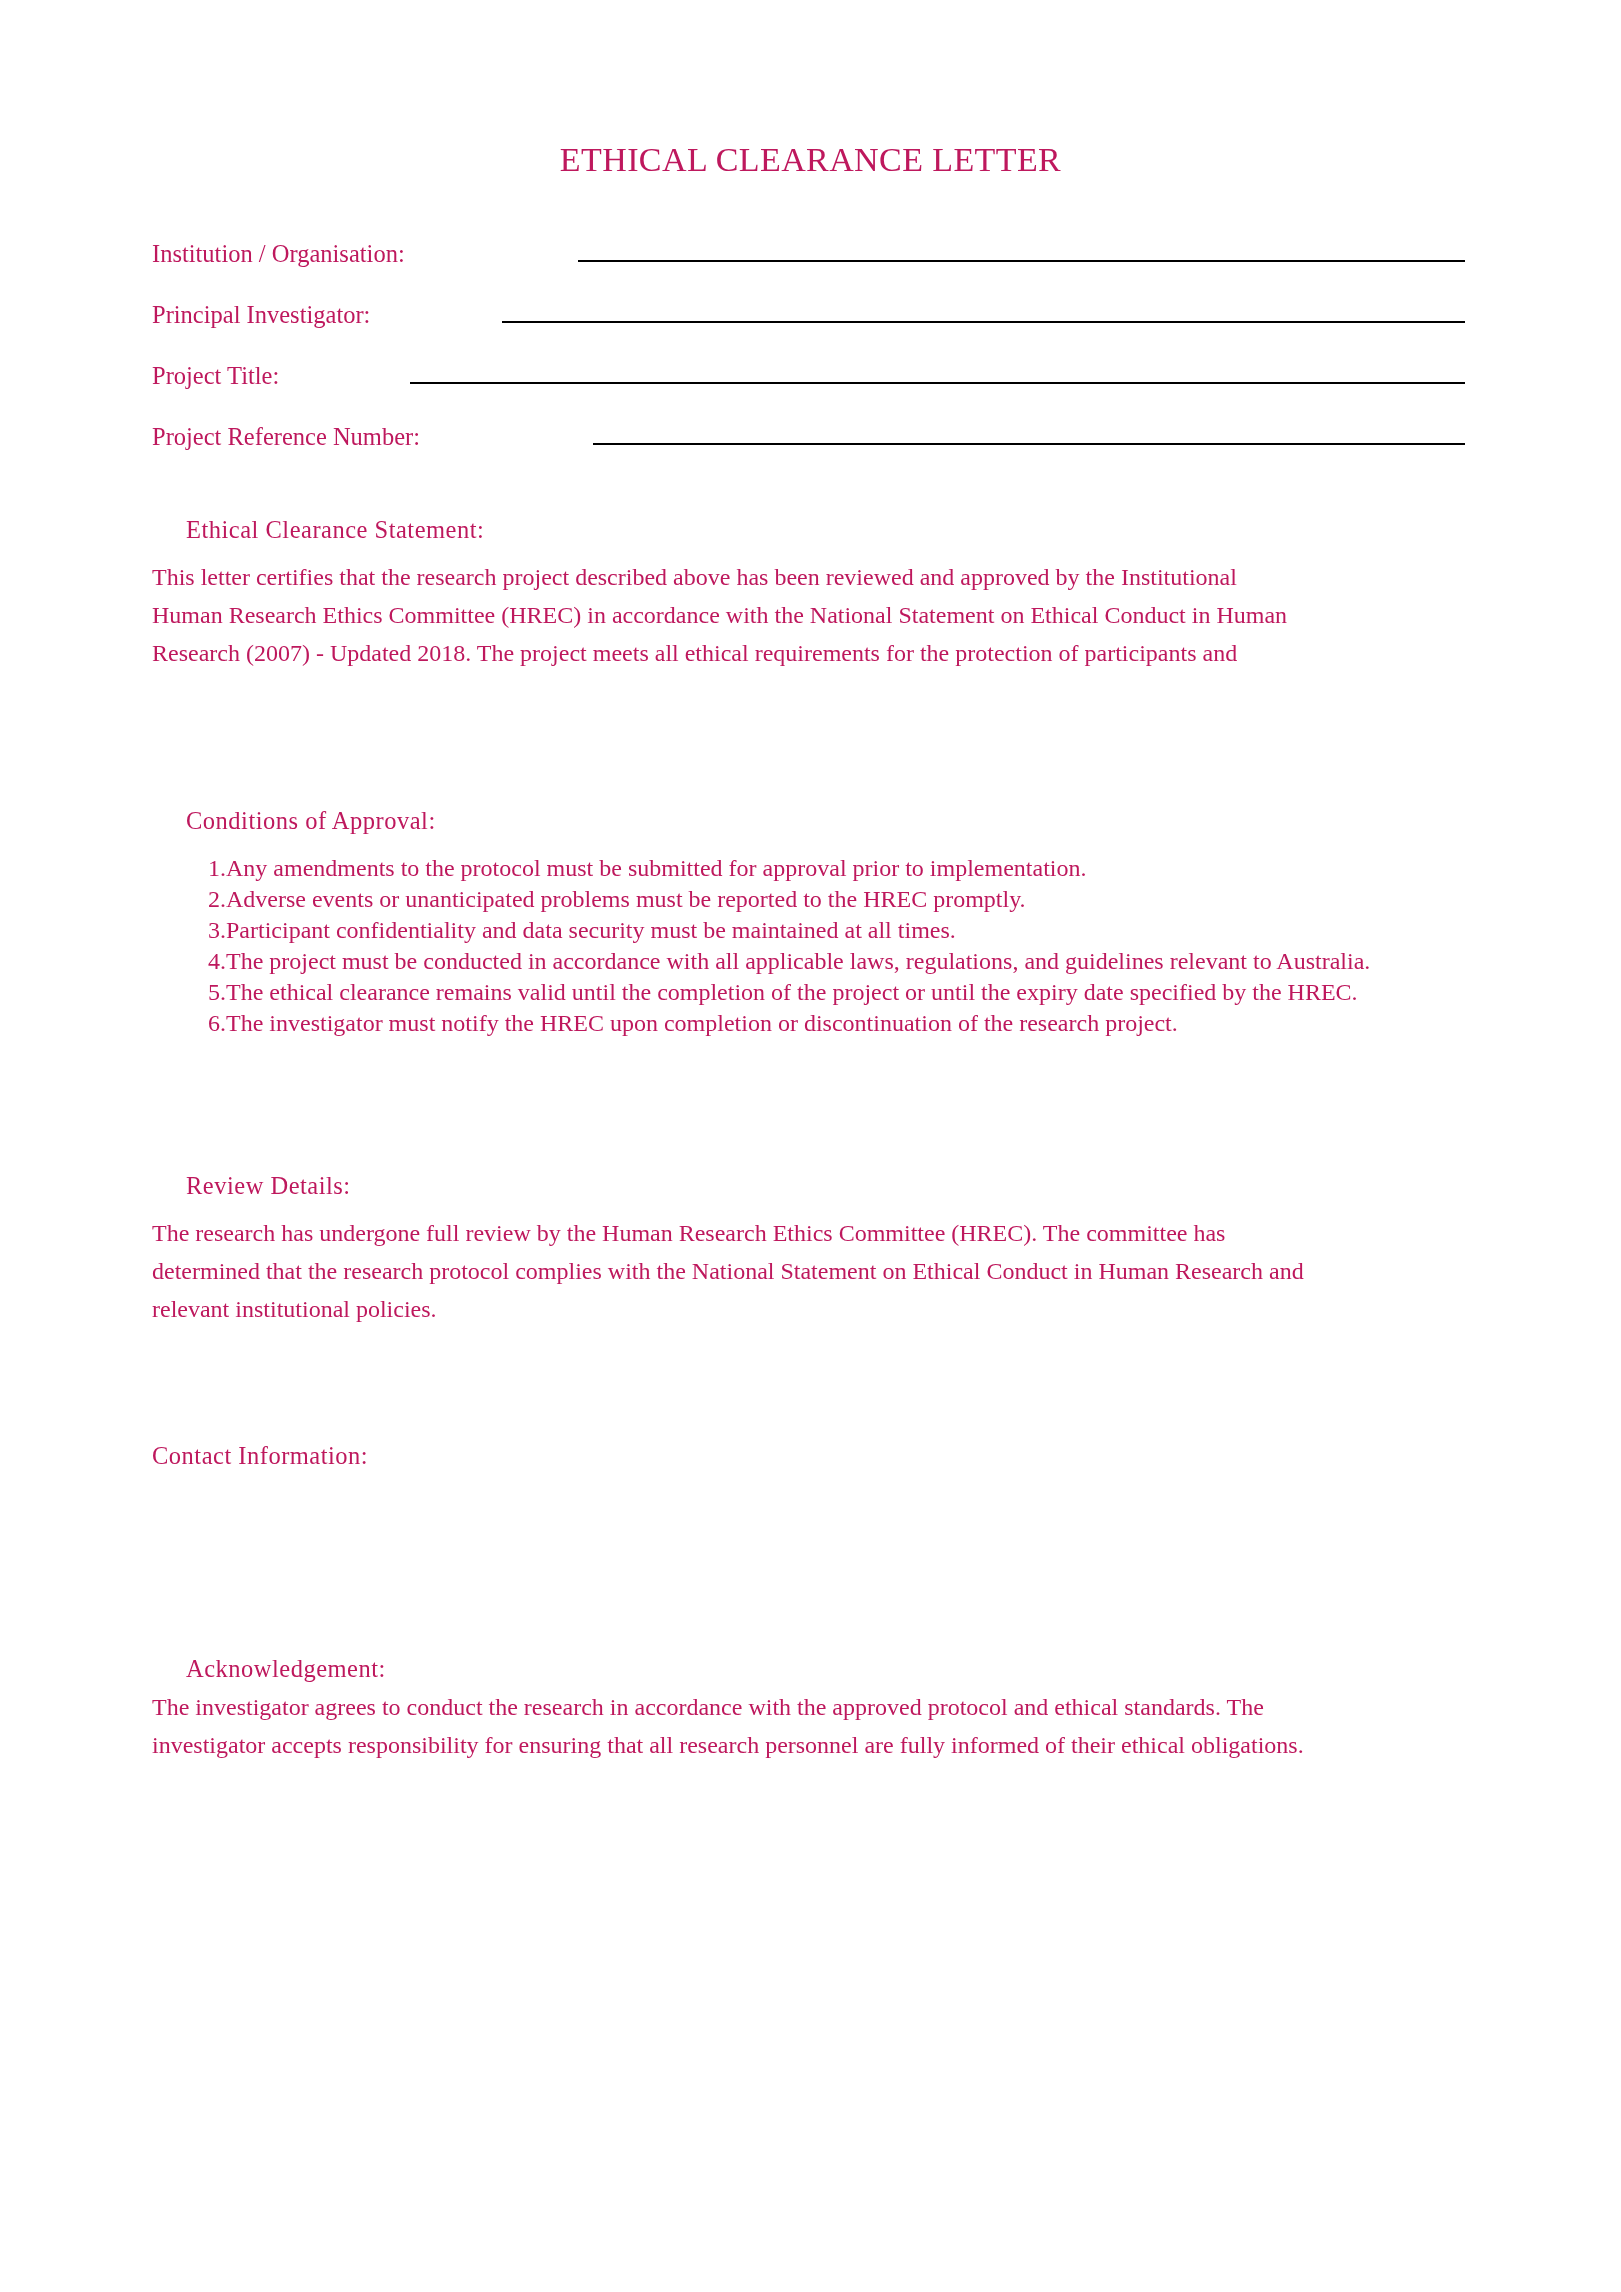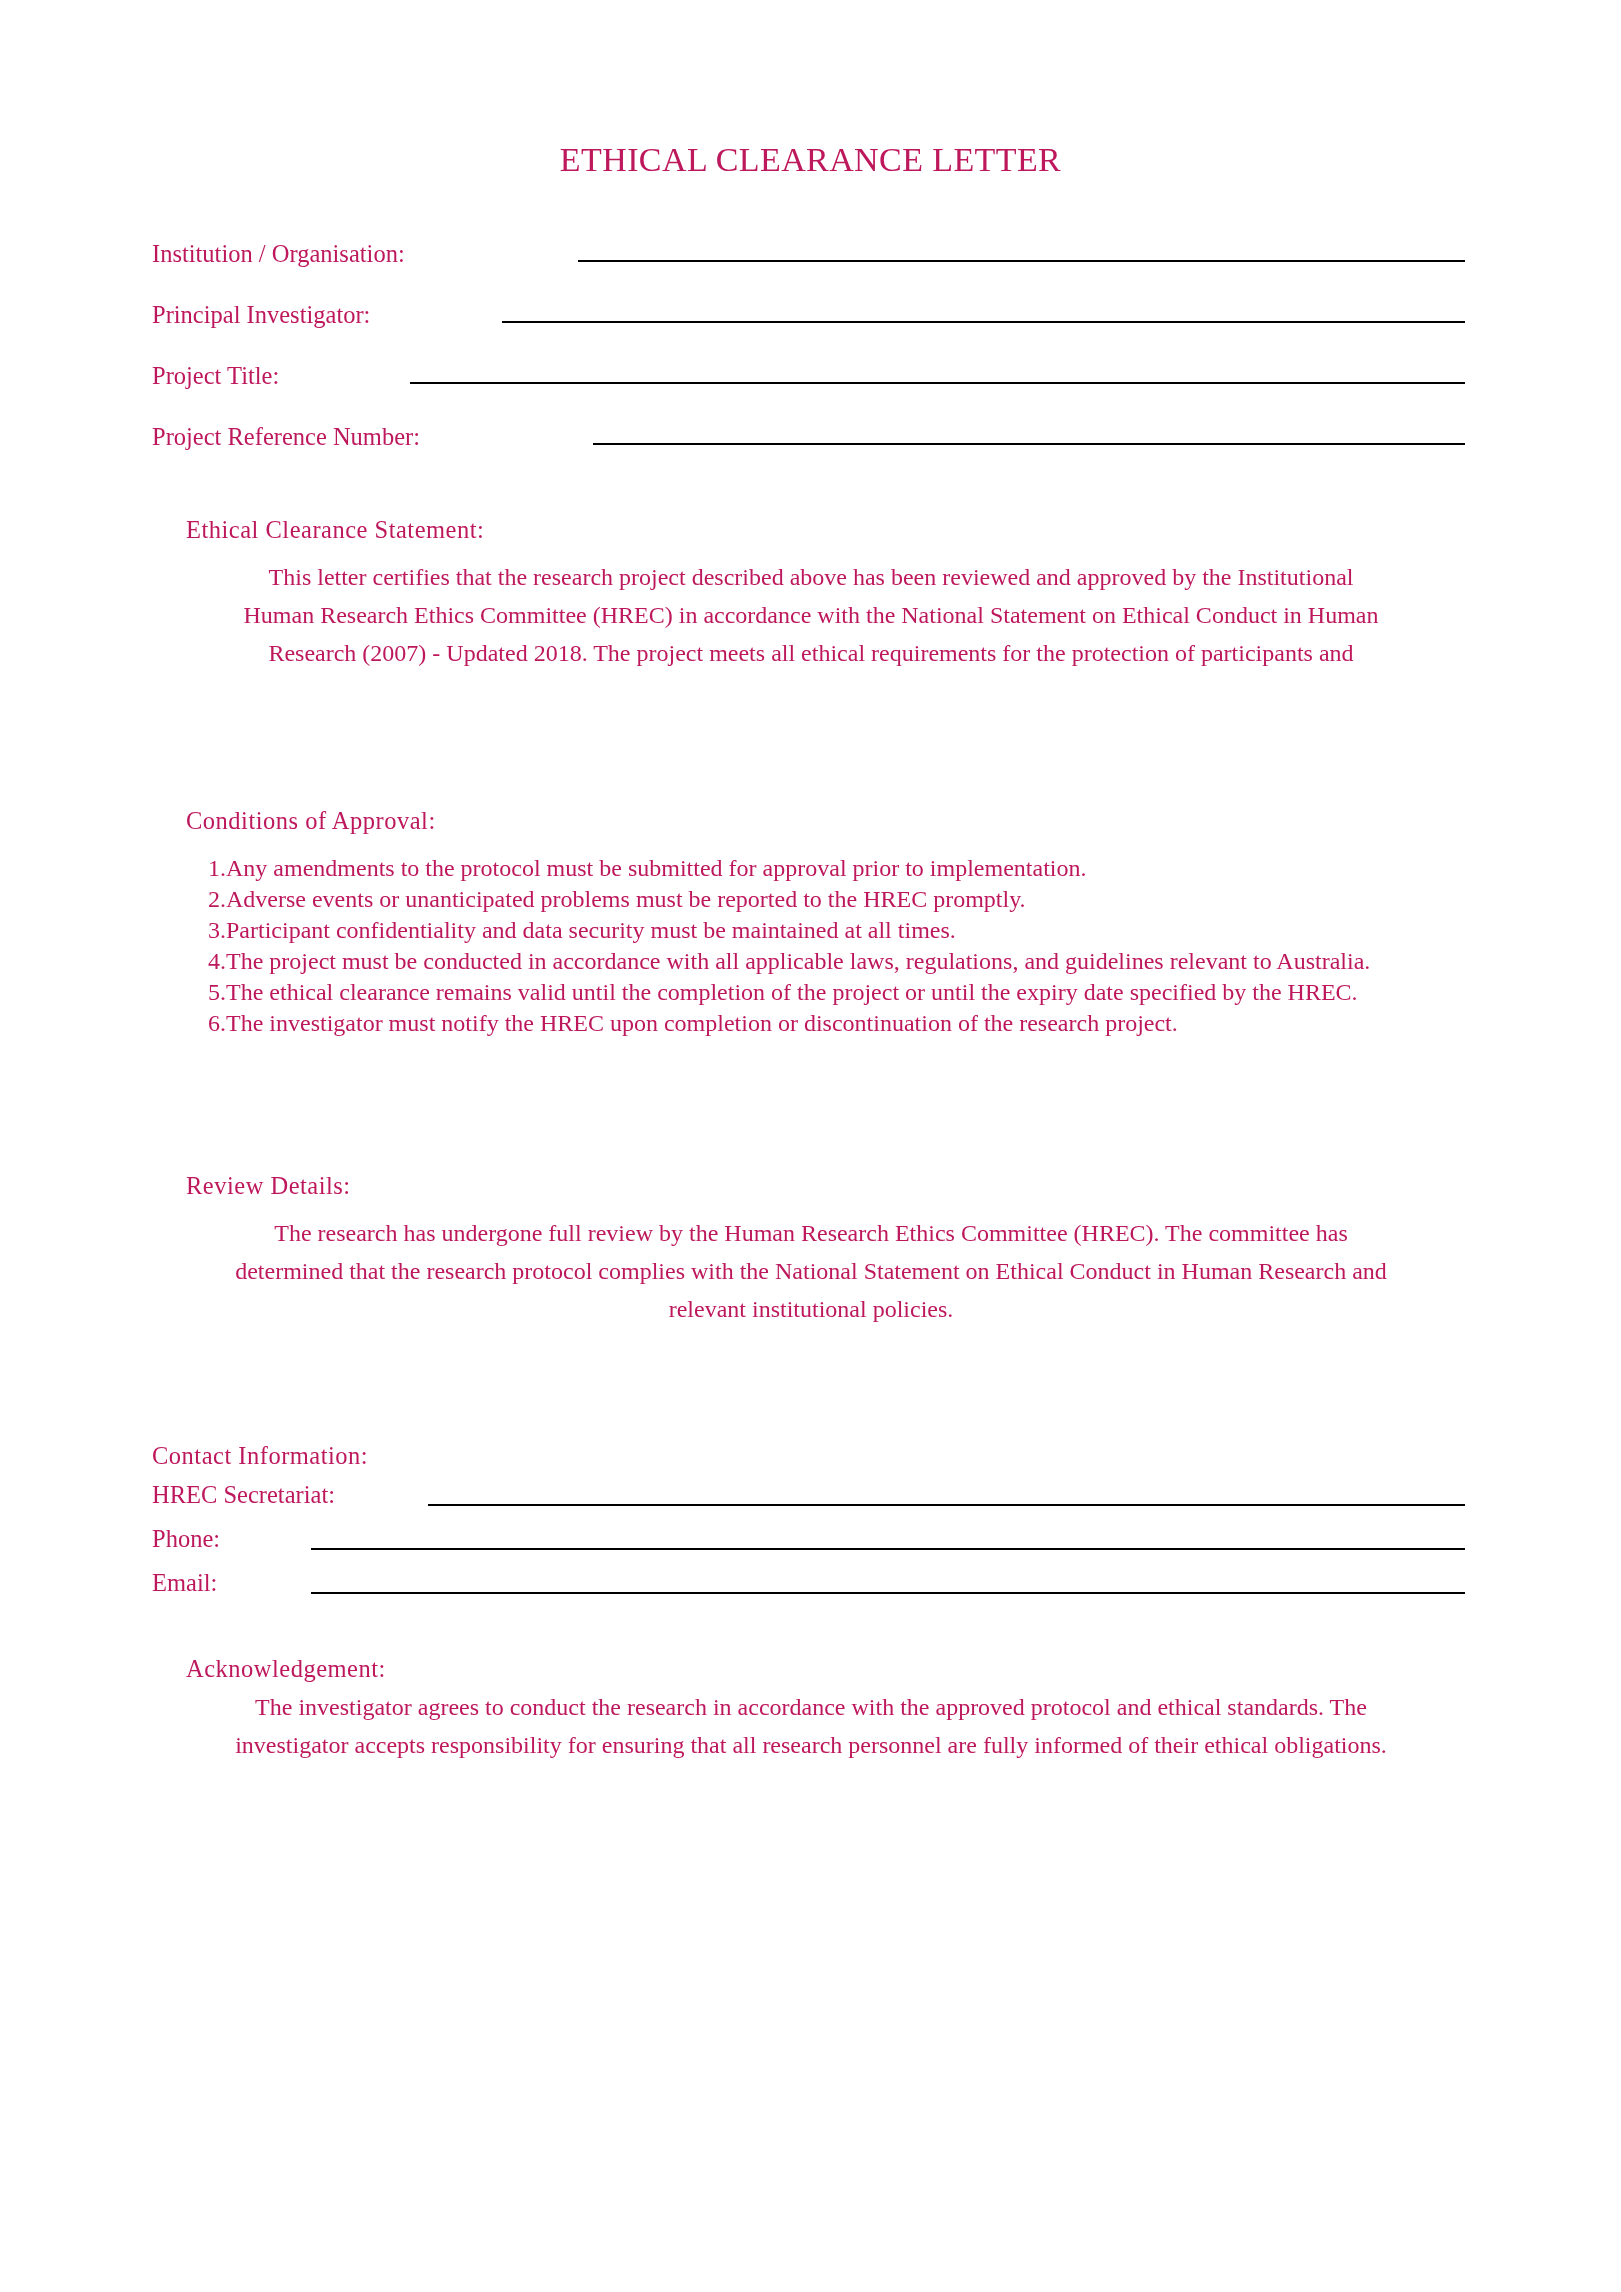--- a/index.html
+++ b/index.html
@@ -66,21 +66,21 @@
     line-height: 29px;
     letter-spacing: 0.5px;
     white-space: nowrap;
     margin-left: 34px;
   }
 
   
   .para {
     font-size: 24px;
     line-height: 38px;
-    text-align: center;
+    text-align: left;
   }
 
   
   ol.conditions {
     margin: 0;
     padding: 0;
     list-style: none;
   }
   ol.conditions li {
     position: relative;
@@ -169,34 +169,20 @@
     <div class="sec-head">Review Details:</div>
     <div class="para" id="review-body" style="margin-top:13.7px;">
         <div>The research has undergone full review by the Human Research Ethics Committee (HREC). The committee has</div>
         <div>determined that the research protocol complies with the National Statement on Ethical Conduct in Human Research and</div>
         <div>relevant institutional policies.</div>
       </div>
   </div>
 
   <div class="col" style="top:1441px; left:0; width:1621px;">
     <div class="sec-head" style="margin-left:152px;">Contact Information:</div>
-    <div id="contact-rows" style="margin-top:9.8px;">
-        <div class="contact-row">
-          <span class="c-label">HREC Secretariat:</span>
-          <span class="c-rule" style="left: 428px;"></span>
-        </div>
-        <div class="contact-row">
-          <span class="c-label">Phone:</span>
-          <span class="c-rule" style="left: 311px;"></span>
-        </div>
-        <div class="contact-row">
-          <span class="c-label">Email:</span>
-          <span class="c-rule" style="left: 311px;"></span>
-        </div>
-      </div>
   </div>
 
   <div class="col" style="top:1654px;">
     <div class="sec-head">Acknowledgement:</div>
     <div class="para" id="ack-body" style="margin-top:5px;">
         <div>The investigator agrees to conduct the research in accordance with the approved protocol and ethical standards. The</div>
         <div>investigator accepts responsibility for ensuring that all research personnel are fully informed of their ethical obligations.</div>
       </div>
   </div>
 

